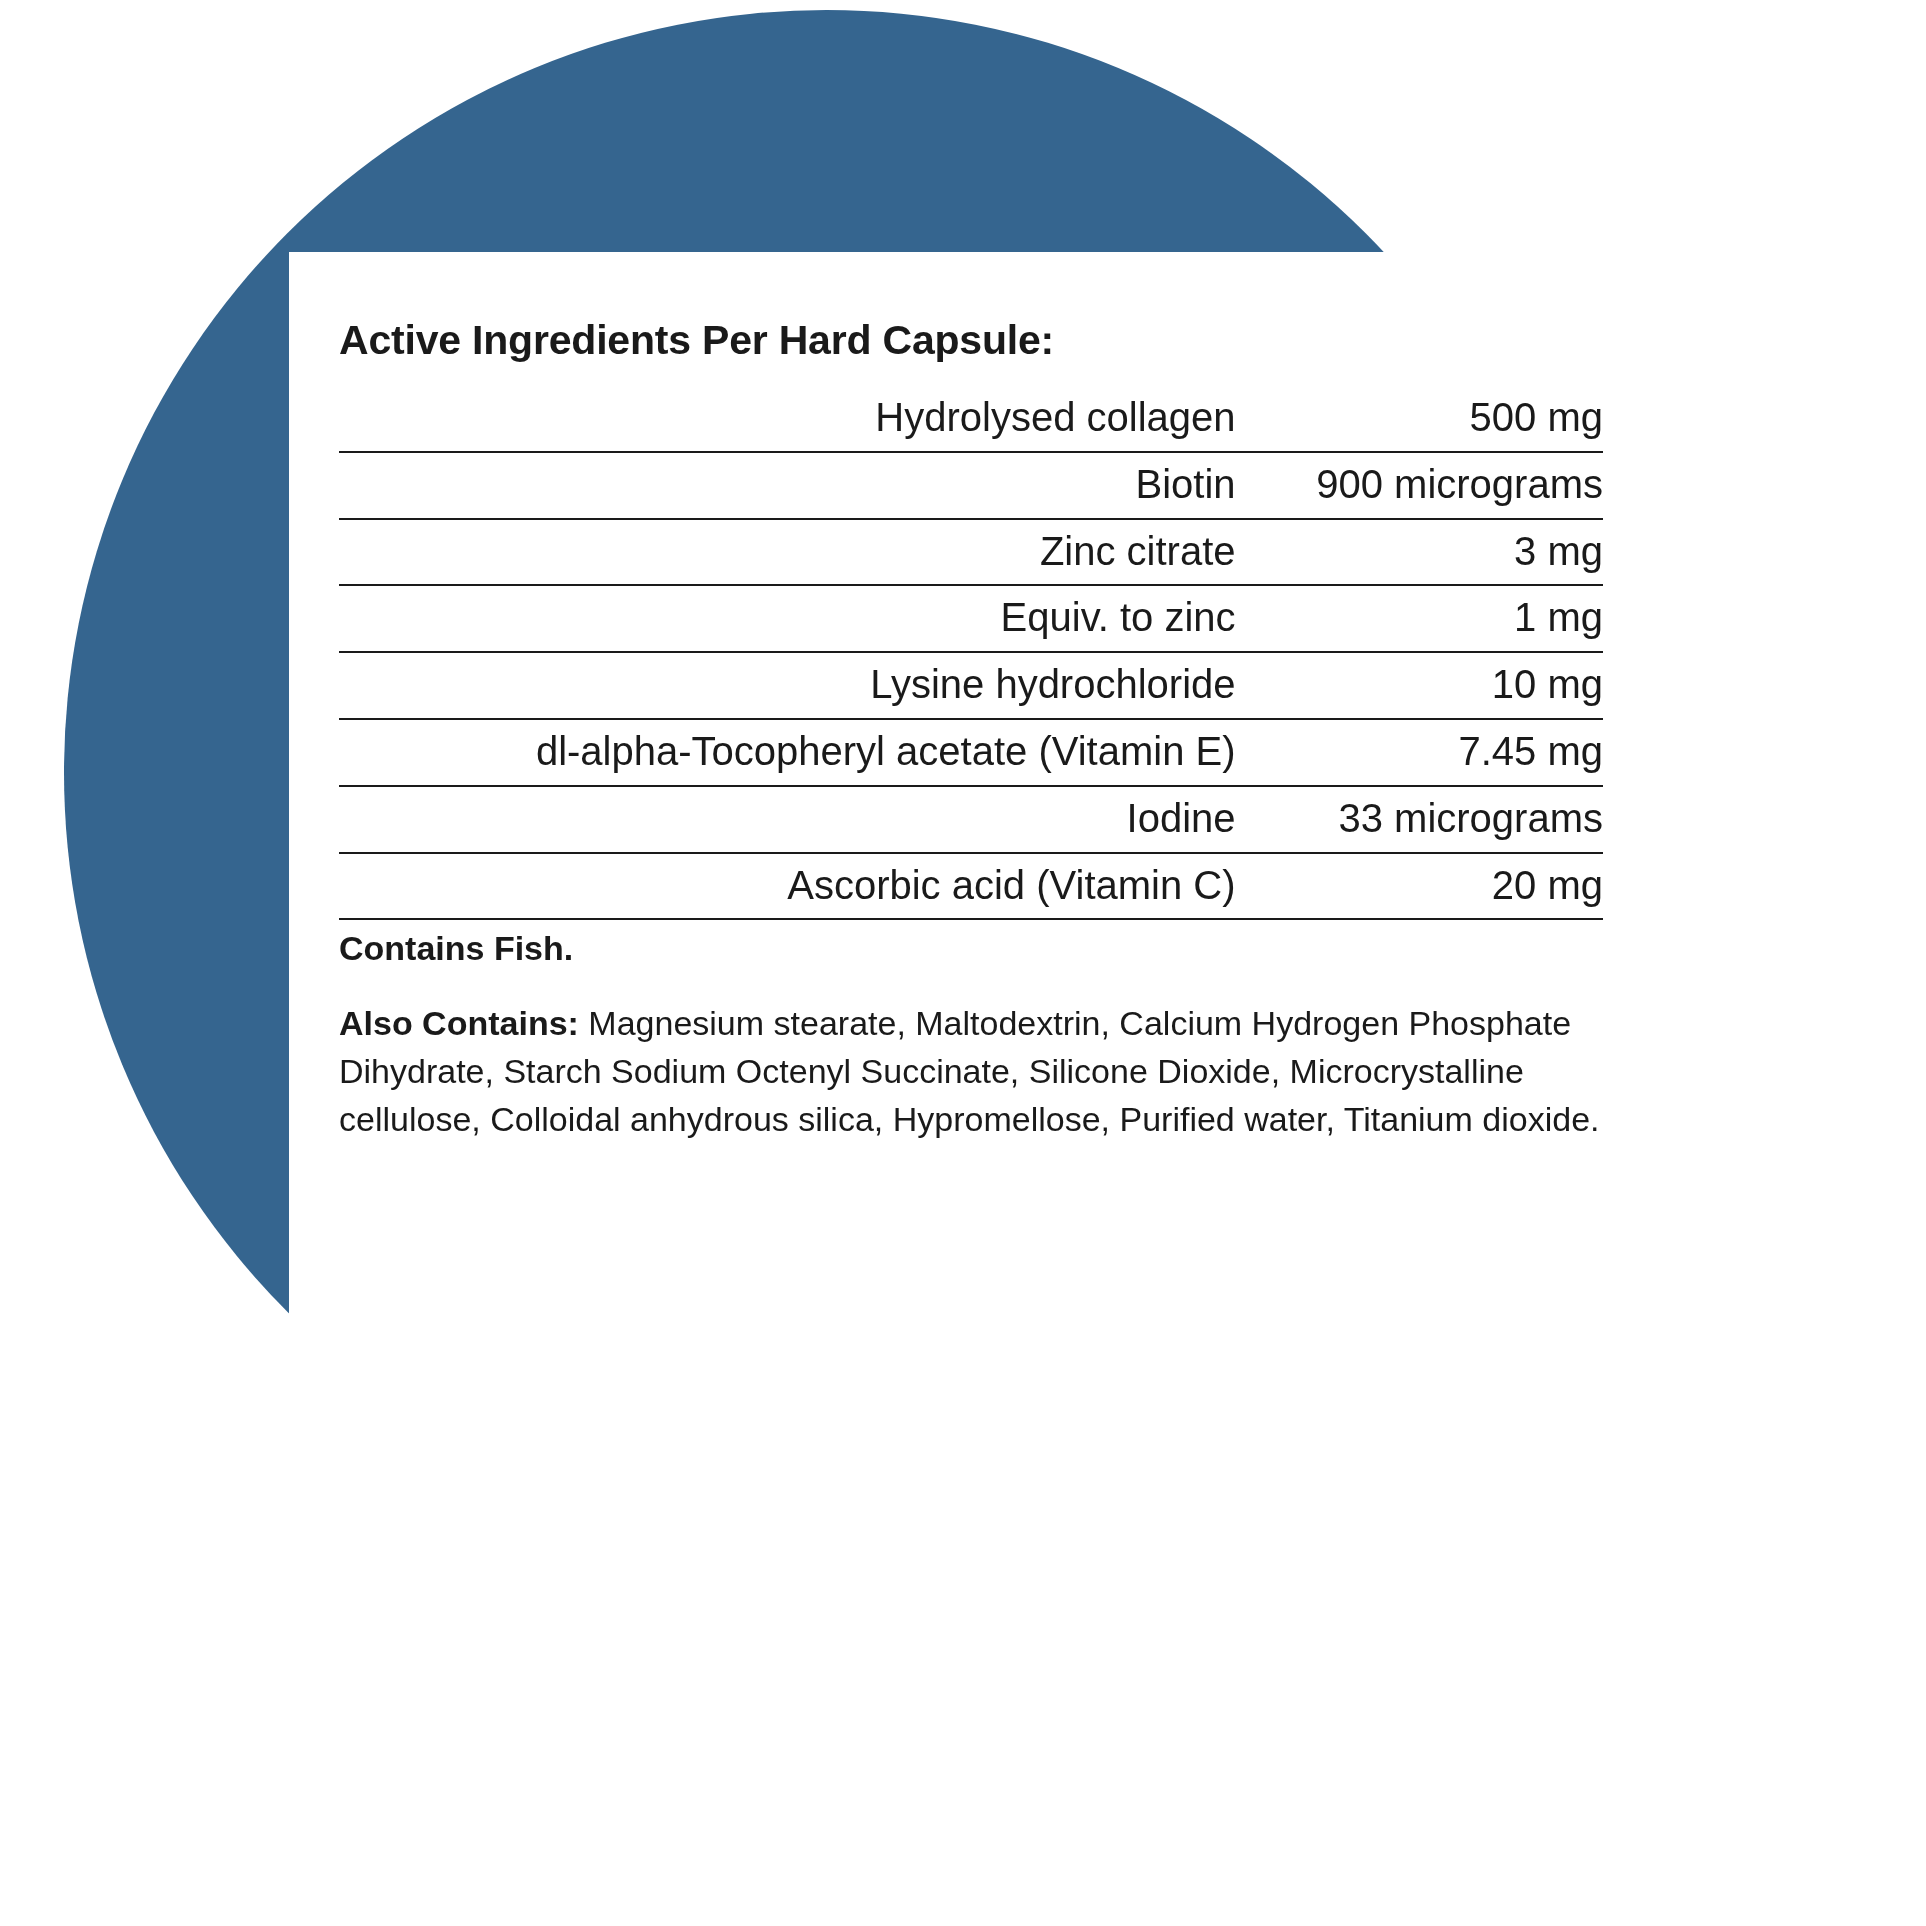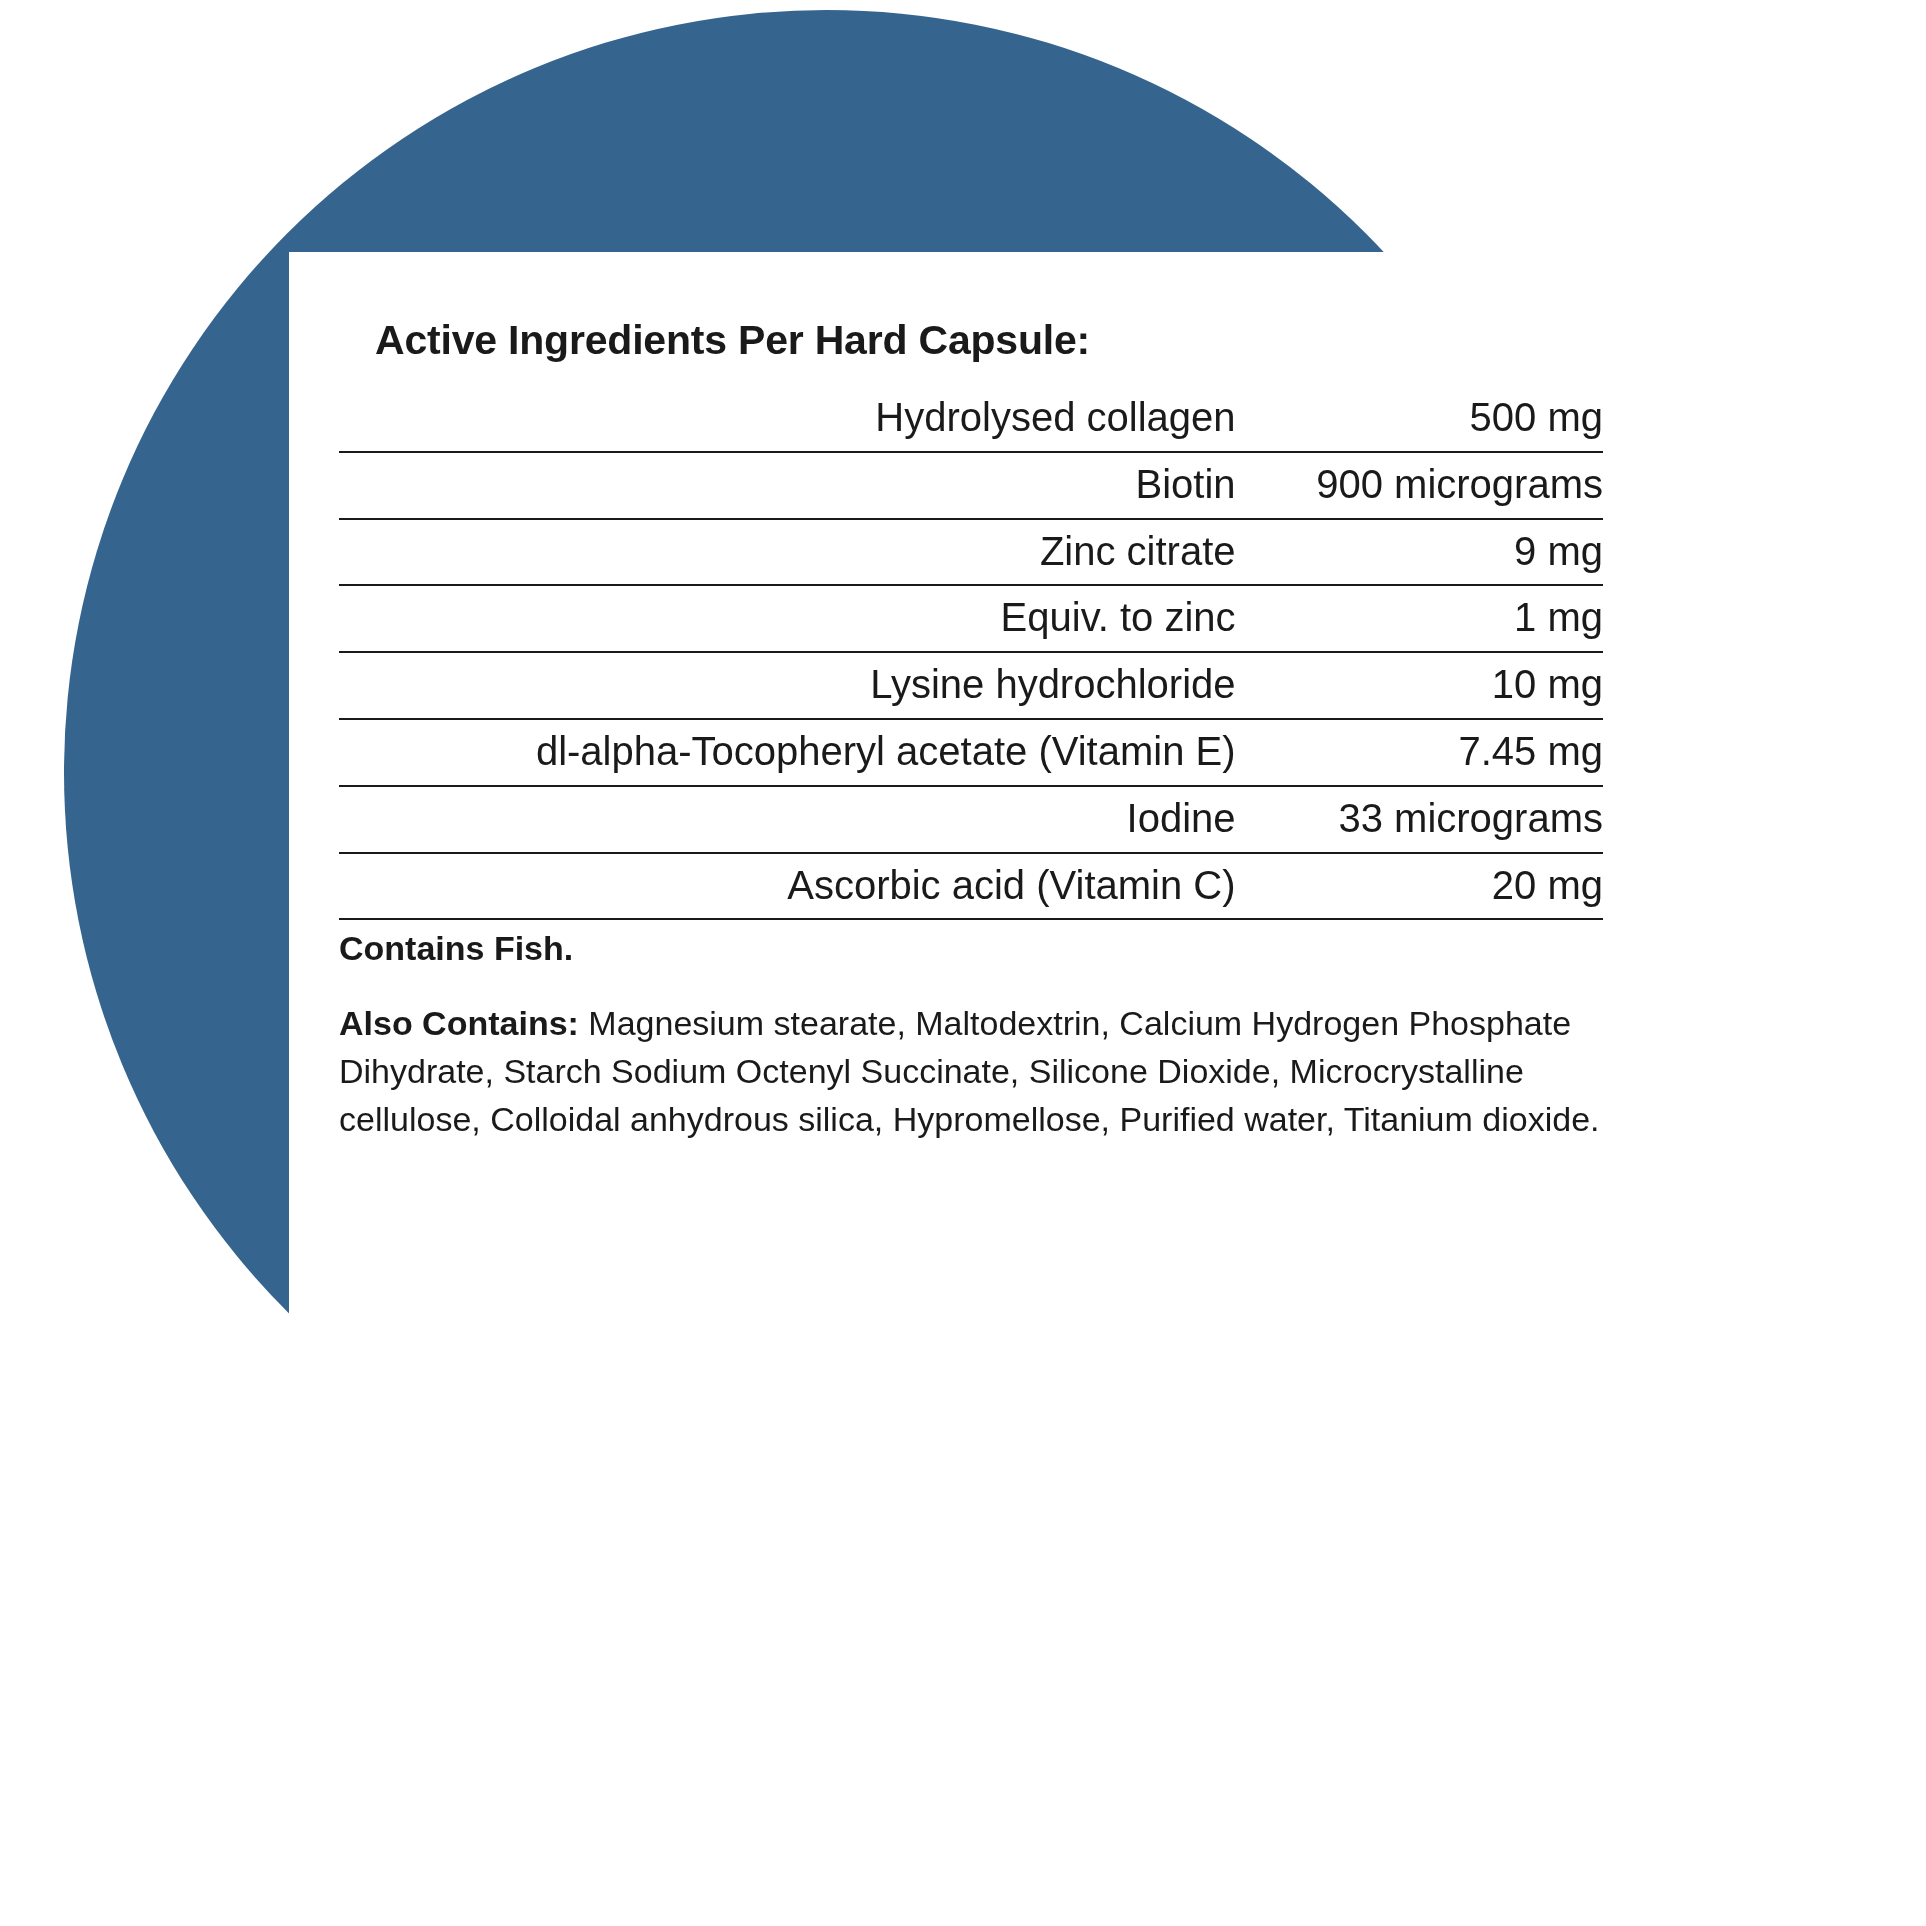--- a/index.html
+++ b/index.html
@@ -41,21 +41,20 @@
     left: 50px;
     top: 65px;
     right: 50px;
   }
   .panel-title {
     font-size: 41px;
     font-weight: bold;
     color: #1a1a1a;
     letter-spacing: -0.2px;
     margin-bottom: 22px;
-    margin-left: 36px;
   }
   .ing-table {
     width: 100%;
     border-collapse: collapse;
   }
   .ing-table tr {
     border-bottom: 2px solid #1a1a1a;
   }
   .ing-table tr:last-child {
     border-bottom: 2px solid #1a1a1a;
@@ -108,21 +107,21 @@
             <tr>
               <td class="ing-name">Hydrolysed collagen</td>
               <td class="ing-amount">500 mg</td>
             </tr>
             <tr>
               <td class="ing-name">Biotin</td>
               <td class="ing-amount">900 micrograms</td>
             </tr>
             <tr>
               <td class="ing-name">Zinc citrate</td>
-              <td class="ing-amount">9 mg</td>
+              <td class="ing-amount">3 mg</td>
             </tr>
             <tr>
               <td class="ing-name">Equiv. to zinc</td>
               <td class="ing-amount">1 mg</td>
             </tr>
             <tr>
               <td class="ing-name">Lysine hydrochloride</td>
               <td class="ing-amount">10 mg</td>
             </tr>
             <tr>

